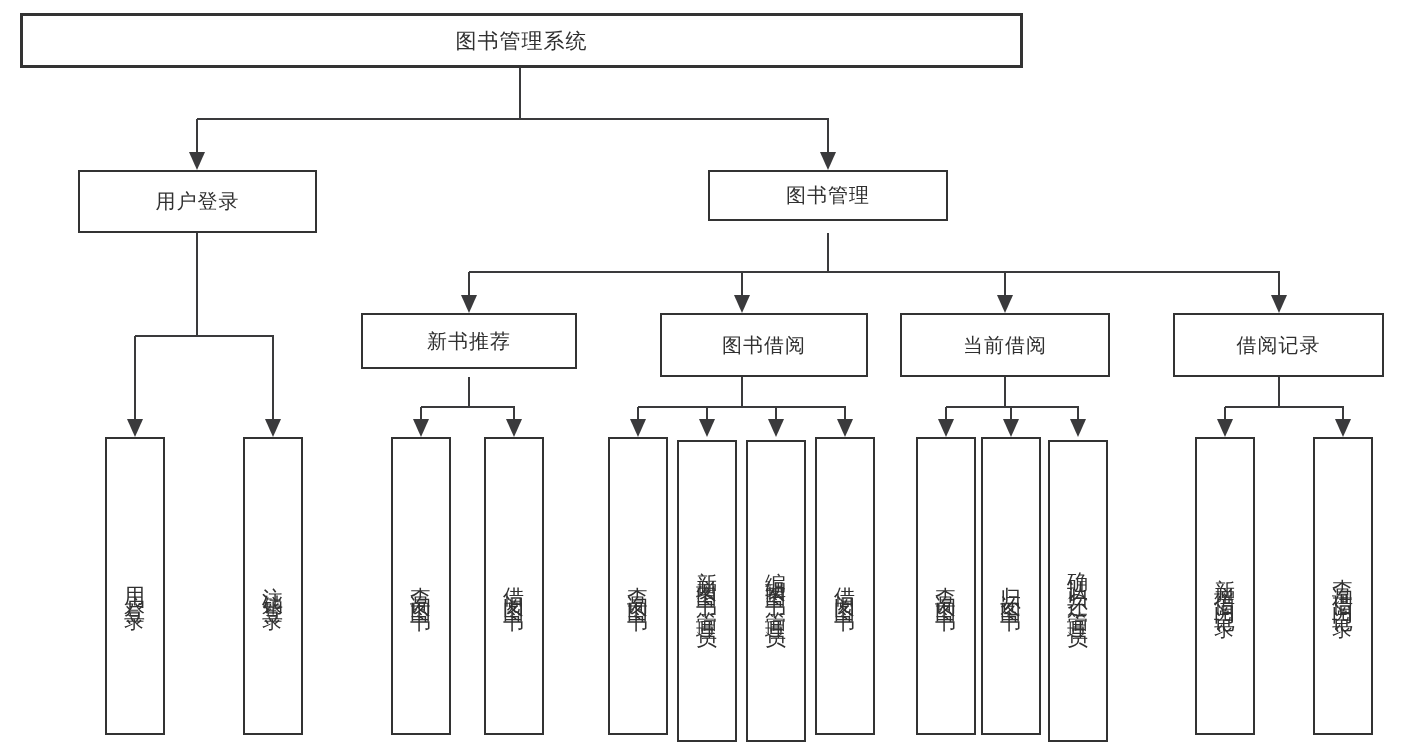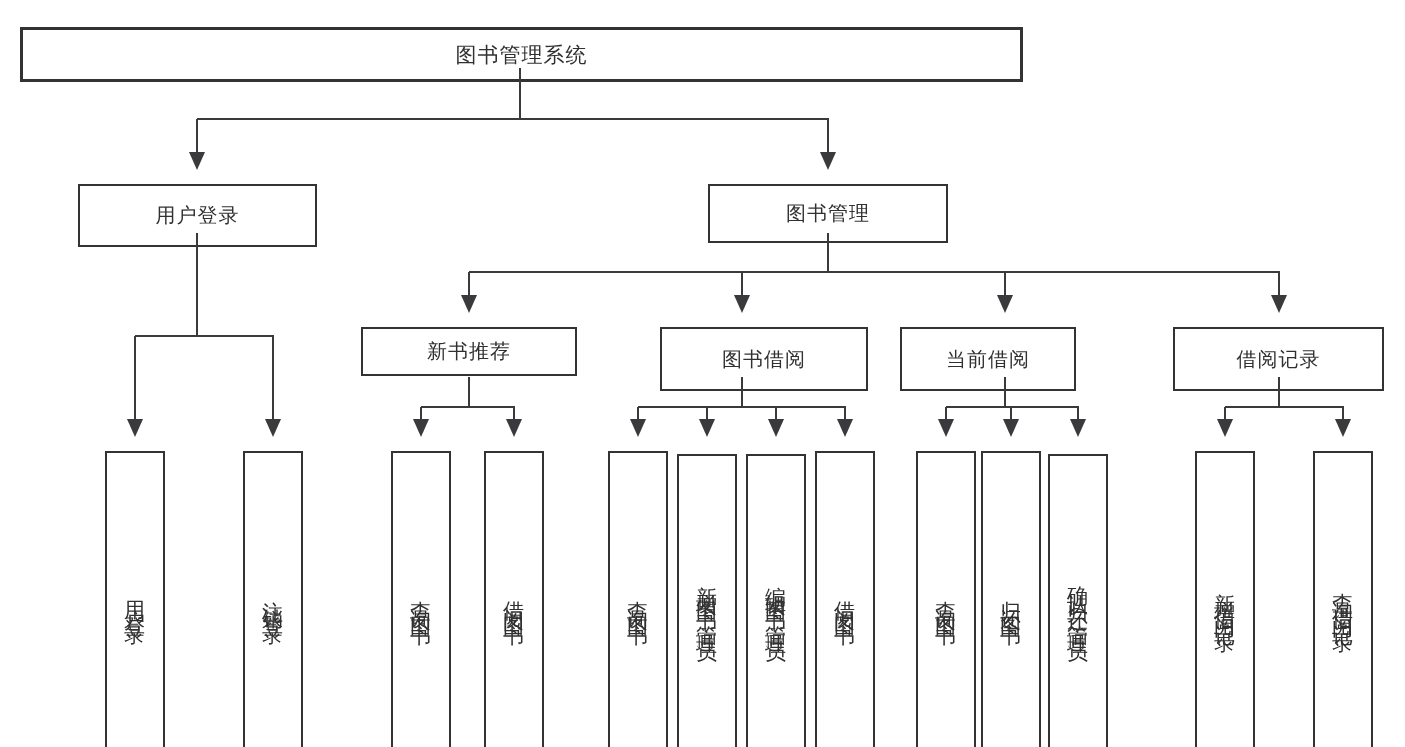--- a/index.html
+++ b/index.html
@@ -19,21 +19,20 @@
   .stage{
     position:absolute;left:0;top:0;width:1405px;height:747px;
     overflow:hidden;background:var(--background);
   }
   .box{
     position:absolute;box-sizing:border-box;
     background:var(--background);
     border:2px solid var(--box-border);
     display:flex;align-items:center;justify-content:center;
     color:var(--text);
-    margin-top:14px;
   }
   .root-box{border-width:3px;}
   .hlabel{font-size:20px;letter-spacing:1px;white-space:nowrap;}
   .root-box .hlabel{font-size:21px;}
   .vtext{
     writing-mode:vertical-rl;
     text-orientation:mixed;
     font-size:21px;
     letter-spacing:8px;
     line-height:1;
@@ -71,43 +70,43 @@
   </div>
 
   <div class="vline" style="left:519px;top:68px;height:51px"></div>
   <div class="hline" style="left:197px;top:118px;width:632px"></div>
   <div class="drop" style="left:189px;top:119px;height:51px"></div>
   <div class="drop" style="left:820px;top:119px;height:51px"></div>
 
   <div class="box" style="left:78px;top:170px;width:239px;height:63px">
     <span class="hlabel">用户登录</span>
   </div>
-  <div class="box" style="left:708px;top:170px;width:240px;height:59px">
+  <div class="box" style="left:708px;top:170px;width:240px;height:51px">
     <span class="hlabel">图书管理</span>
   </div>
 
   <div class="vline" style="left:196px;top:233px;height:104px"></div>
   <div class="hline" style="left:135px;top:335px;width:139px"></div>
   <div class="drop" style="left:127px;top:336px;height:101px"></div>
   <div class="drop" style="left:265px;top:336px;height:101px"></div>
 
   <div class="vline" style="left:827px;top:233px;height:40px"></div>
   <div class="hline" style="left:469px;top:271px;width:811px"></div>
   <div class="drop" style="left:461px;top:272px;height:41px"></div>
   <div class="drop" style="left:734px;top:272px;height:41px"></div>
   <div class="drop" style="left:997px;top:272px;height:41px"></div>
   <div class="drop" style="left:1271px;top:272px;height:41px"></div>
 
-  <div class="box" style="left:361px;top:313px;width:216px;height:49px">
+  <div class="box" style="left:361px;top:313px;width:216px;height:56px">
     <span class="hlabel">新书推荐</span>
   </div>
   <div class="box" style="left:660px;top:313px;width:208px;height:64px">
     <span class="hlabel">图书借阅</span>
   </div>
-  <div class="box" style="left:900px;top:313px;width:176px;height:64px">
+  <div class="box" style="left:900px;top:313px;width:210px;height:64px">
     <span class="hlabel">当前借阅</span>
   </div>
   <div class="box" style="left:1173px;top:313px;width:211px;height:64px">
     <span class="hlabel">借阅记录</span>
   </div>
 
   <div class="vline" style="left:468px;top:377px;height:31px"></div>
   <div class="hline" style="left:421px;top:406px;width:94px"></div>
   <div class="drop" style="left:413px;top:407px;height:30px"></div>
   <div class="drop" style="left:506px;top:407px;height:30px"></div>

